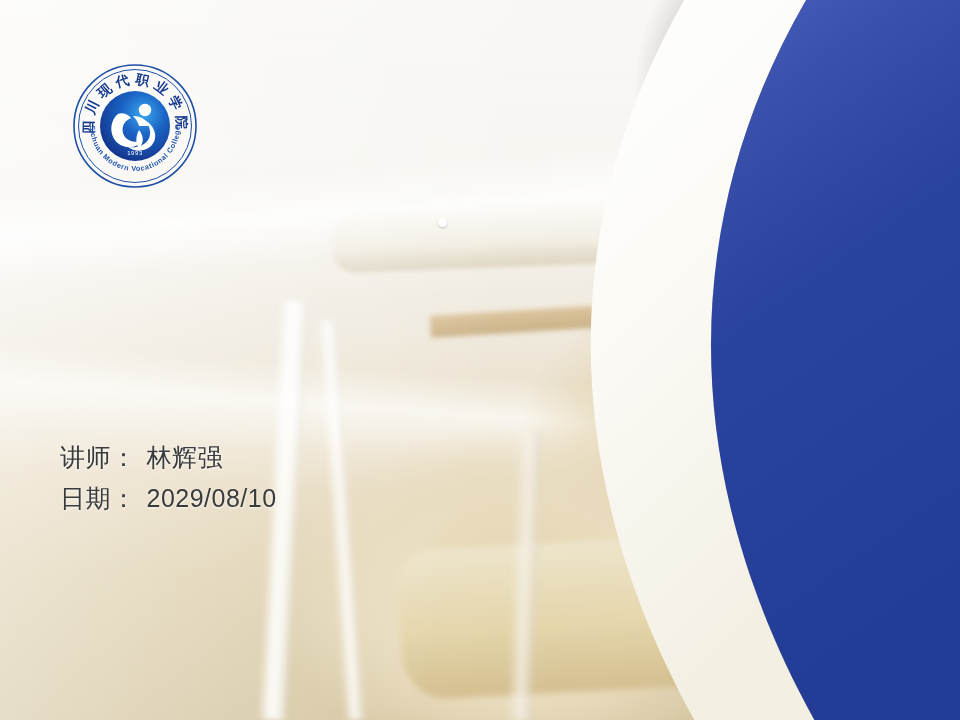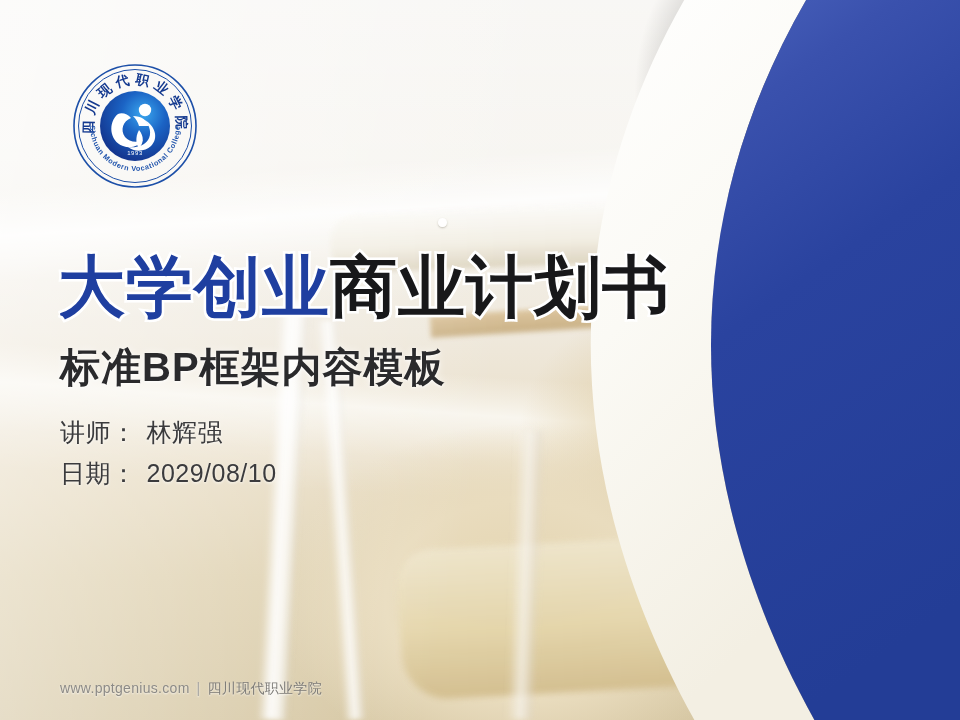--- a/index.html
+++ b/index.html
@@ -154,21 +154,21 @@
     font-weight: 600;
     color: #2a2a2c;
     letter-spacing: 1px;
     white-space: nowrap;
     text-shadow: 0 1px 3px rgba(255,255,255,0.85), 0 0 8px rgba(255,255,255,0.7);
   }
 
   .meta {
     position: absolute;
     left: 60px;
-    top: 412px;
+    top: 437px;
     color: #3b3b3d;
   }
   .meta-row {
     font-size: 25px;
     line-height: 1.62;
     letter-spacing: 0.5px;
     white-space: nowrap;
     text-shadow: 0 1px 3px rgba(255,255,255,0.8);
   }
   .meta-label { margin-right: 10px; }
@@ -259,33 +259,24 @@
         <path d="M 62 54 C 70 54, 76 58, 78 64 L 68 64 C 67 60, 65 57, 62 54 Z"></path>
         <path d="M 74 58 C 84 64, 88 76, 80 84 C 74 90, 63 90, 57 85
                  C 65 86, 73 84, 77 78 C 81 72, 79 64, 74 58 Z"></path>
         <path d="M 68 68 C 73 74, 73 81, 68 86 C 65 83, 64 75, 68 68 Z"></path>
       </g>
 
       <text x="64" y="93" font-size="6" fill="#ffffff" text-anchor="middle" font-family="'Liberation Sans',sans-serif" letter-spacing="0.6">1993</text>
     </svg>
   </div>
 
-  <div class="titles">
-    <h1 class="main-title">
-      <span class="t-blue">大学创业</span><span class="t-black">商业计划书</span>
-    </h1>
-    <div class="sub-title">标准BP框架内容模板</div>
-  </div>
 
   <div class="meta">
     <div class="meta-row">
       <span class="meta-label">讲师：</span><span>林辉强</span>
     </div>
     <div class="meta-row">
       <span class="meta-label">日期：</span><span>2029/08/10</span>
     </div>
   </div>
 
-  <div class="footer">
-    <span class="site">www.pptgenius.com</span><span class="sep">|</span><span class="org">四川现代职业学院</span>
-  </div>
 
 </div>
 
 </body></html>

